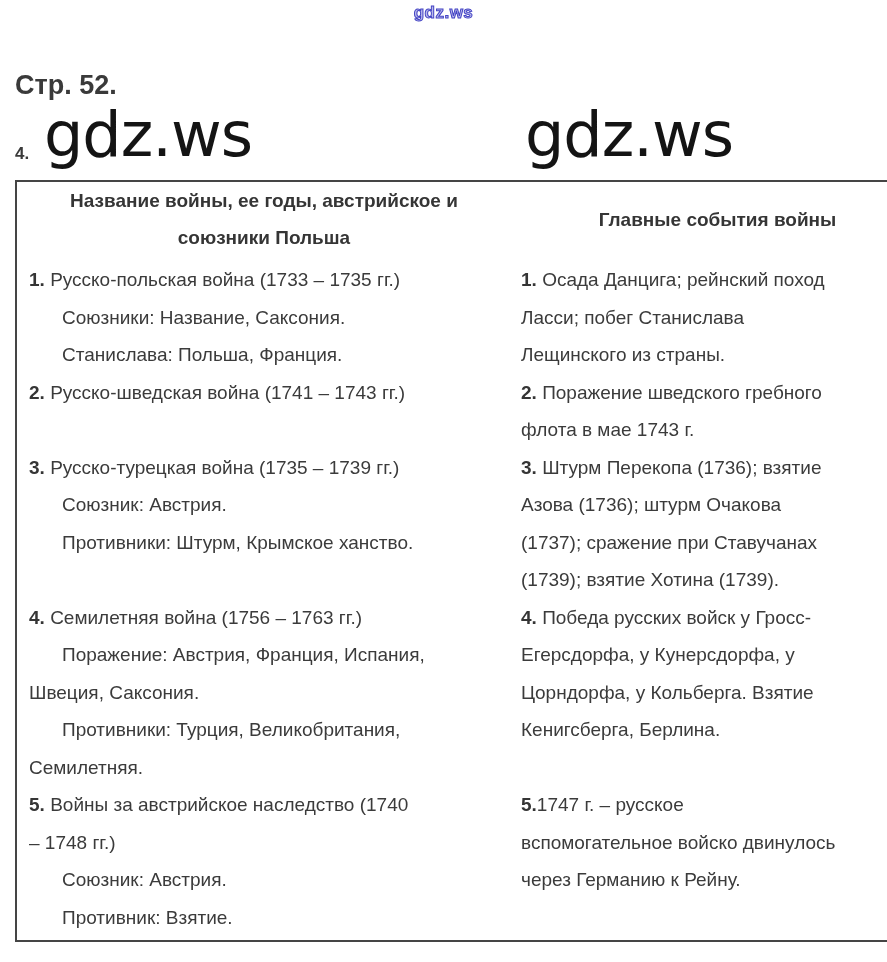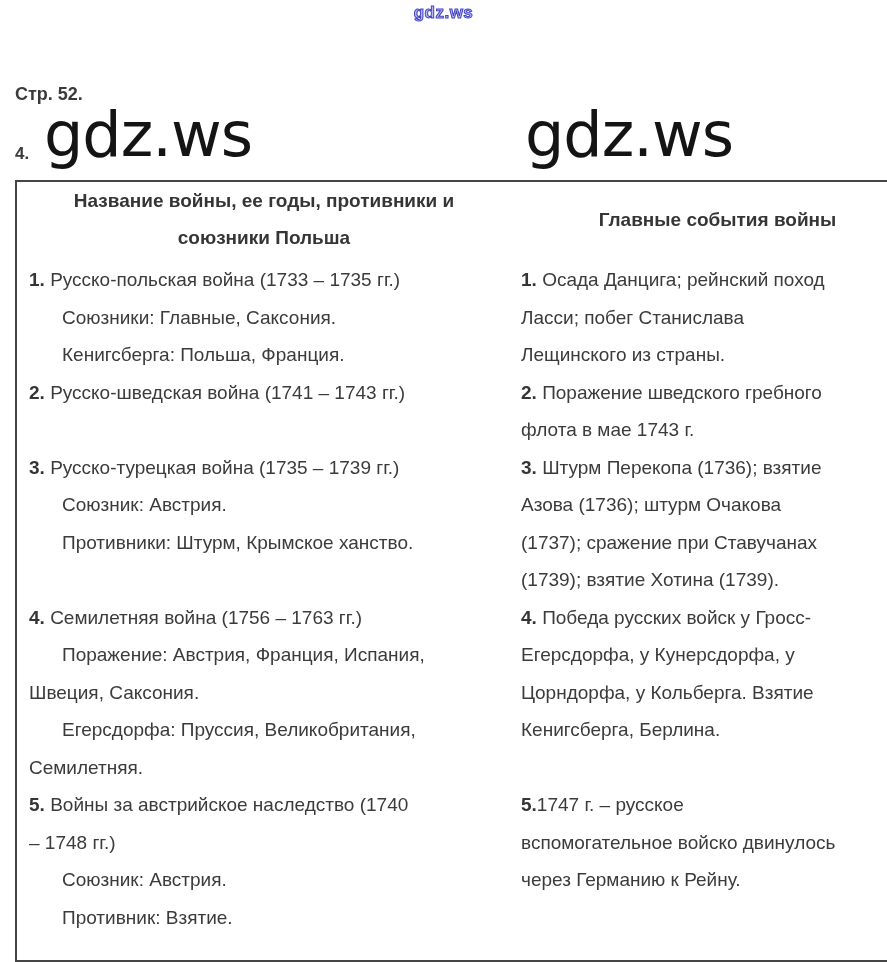--- a/index.html
+++ b/index.html
@@ -7,22 +7,22 @@
     width:887px;height:962px;position:relative;background:#ffffff;
     font-family:"Liberation Sans",sans-serif;color:#3b3b3b;overflow:hidden;
   }
   
   .site-logo{
     position:absolute;top:3px;left:0;width:887px;text-align:center;
     font-size:17px;font-weight:700;letter-spacing:0.5px;
     color:#b9b9ea;-webkit-text-stroke:1px #4343c4;
   }
   .page-label{
-    position:absolute;left:15px;top:84px;
-    font-size:18px;font-weight:700;color:#3a3a3a;
+    position:absolute;left:15px;top:70px;
+    font-size:27px;font-weight:700;color:#3a3a3a;
   }
   .exercise-number{
     position:absolute;left:15px;top:144px;
     font-size:17px;font-weight:700;color:#3a3a3a;
   }
   .wm-large{
     position:absolute;font-family:"DejaVu Sans",sans-serif;font-weight:400;
     font-size:62px;line-height:1;color:#141414;letter-spacing:-1px;white-space:nowrap;
   }
   .wm-1{left:44px;top:104px;}
@@ -55,21 +55,21 @@
     text-align:center;vertical-align:middle;line-height:37px;padding:0 14px;
   }
   th.head-left{width:466px;}
   th.head-right{width:385px;}
   td{
     vertical-align:top;padding:0 6px 0 12px;
     font-size:19px;color:#3b3b3b;
   }
   td.cell-right{padding-left:10px;}
   tr.first-row td{padding-top:5px;}
-  tr.last-row td{padding-bottom:24px;}
+  tr.last-row td{padding-bottom:4px;}
   .line{
     height:37.5px;line-height:37.5px;white-space:nowrap;overflow:visible;
   }
   .line.indent{padding-left:33px;}
   .line b{font-weight:700;color:#353535;}
 </style>
 </head>
 <body>
 
 <div class="site-logo">gdz.ws</div>
@@ -86,32 +86,32 @@
 <span class="wm-small wm-s1">gdz.ws</span>
 <span class="wm-small wm-s2">gdz.ws</span>
 <span class="wm-small wm-s3">gdz.ws</span>
 <span class="wm-small wm-s4">gdz.ws</span>
 <span class="wm-small wm-s5">gdz.ws</span>
 
 <table class="war-table">
   <thead>
     <tr>
       <th class="head-left">
-        <div>Название войны, ее годы, противники и</div>
+        <div>Название войны, ее годы, австрийское и</div>
         <div>союзники Польша</div>
       </th>
       <th class="head-right">Главные события войны</th>
     </tr>
   </thead>
   <tbody>
       <tr class="first-row">
         <td class="cell-left">
           <div class="line"><b>1.</b> Русско-польская война (1733 – 1735 гг.)</div>
-          <div class="line indent">Союзники: Главные, Саксония.</div>
-          <div class="line indent">Кенигсберга: Польша, Франция.</div>
+          <div class="line indent">Союзники: Название, Саксония.</div>
+          <div class="line indent">Станислава: Польша, Франция.</div>
         </td>
         <td class="cell-right">
           <div class="line"><b>1.</b> Осада Данцига; рейнский поход</div>
           <div class="line">Ласси; побег Станислава</div>
           <div class="line">Лещинского из страны.</div>
         </td>
       </tr>
       <tr>
         <td class="cell-left">
           <div class="line"><b>2.</b> Русско-шведская война (1741 – 1743 гг.)</div>
@@ -134,21 +134,21 @@
           <div class="line">Азова (1736); штурм Очакова</div>
           <div class="line">(1737); сражение при Ставучанах</div>
           <div class="line">(1739); взятие Хотина (1739).</div>
         </td>
       </tr>
       <tr>
         <td class="cell-left">
           <div class="line"><b>4.</b> Семилетняя война (1756 – 1763 гг.)</div>
           <div class="line indent">Поражение: Австрия, Франция, Испания,</div>
           <div class="line">Швеция, Саксония.</div>
-          <div class="line indent">Егерсдорфа: Пруссия, Великобритания,</div>
+          <div class="line indent">Противники: Турция, Великобритания,</div>
           <div class="line">Семилетняя.</div>
         </td>
         <td class="cell-right">
           <div class="line"><b>4.</b> Победа русских войск у Гросс-</div>
           <div class="line">Егерсдорфа, у Кунерсдорфа, у</div>
           <div class="line">Цорндорфа, у Кольберга. Взятие</div>
           <div class="line">Кенигсберга, Берлина.</div>
           <div class="line">&nbsp;</div>
         </td>
       </tr>

